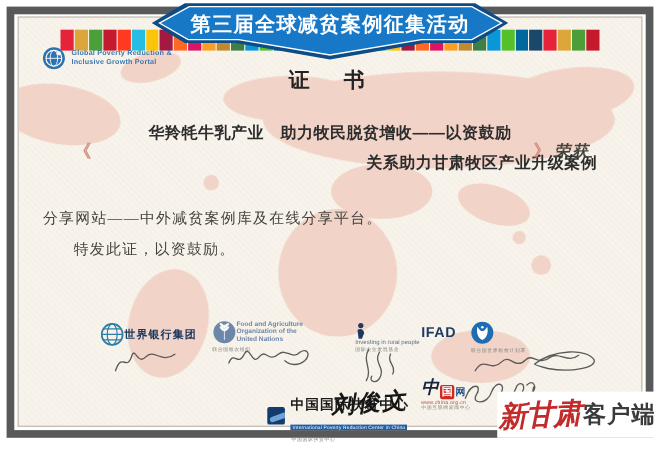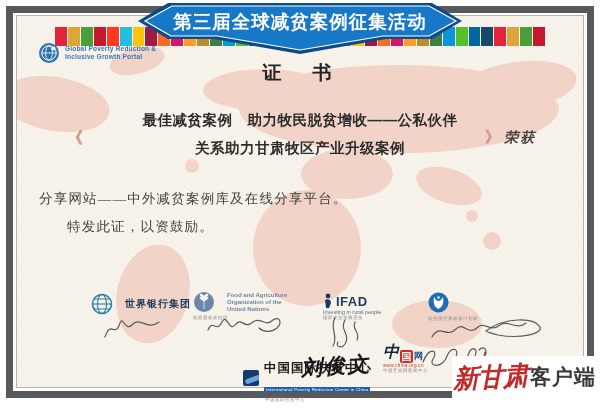--- a/index.html
+++ b/index.html
@@ -28,25 +28,25 @@
               color:#232323;z-index:2;letter-spacing:6px;}
   .case-line{position:absolute;left:40px;right:40px;text-align:center;font-weight:bold;font-size:14.5px;
              color:#2c2c2c;z-index:2;letter-spacing:.5px;}
   .bracket{position:absolute;font-size:16px;color:#d4907f;z-index:2;font-weight:bold;}
   .honor{position:absolute;left:468px;top:112px;z-index:2;font-size:15px;color:#d4907f;font-weight:bold;}
   .honor .hword{color:#45433f;font-style:italic;font-size:14px;letter-spacing:2px;}
   .body-line{position:absolute;left:22px;right:20px;font-size:13.5px;color:#44423e;z-index:2;
              letter-spacing:1.2px;}
   
   .org{position:absolute;z-index:2;}
-  .row{display:flex;align-items:center;gap:12px;}
+  .row{display:flex;align-items:center;gap:0;}
   .wb-name{font-size:10px;font-weight:bold;color:#16365c;letter-spacing:1px;}
   .fao-text{font-size:6px;line-height:7px;color:#6d87a8;font-weight:bold;}
   .tiny-cn{font-size:4.5px;color:#8a8a85;letter-spacing:.5px;}
-  .ifad-name{font-size:13px;font-weight:bold;color:#1d3a5f;letter-spacing:.5px;}
+  .ifad-name{font-size:13px;font-weight:bold;color:#1d3a5f;letter-spacing:.5px;margin-left:47px;}
   .ifad-tag{font-size:5.5px;color:#5d6f86;}
   .wfp-top{font-size:4.5px;color:#7fa8cc;letter-spacing:.3px;}
   .wfp-name{font-size:7.5px;font-weight:bold;color:#1e5f9e;}
   .wfp-chip{display:inline-block;background:#1e6cb3;color:#fff;font-size:5.5px;padding:1px 3px;letter-spacing:1px;}
   .adb-box{width:17px;height:17px;background:#0066b3;color:#fff;font-size:7px;font-weight:bold;
            display:flex;align-items:center;justify-content:center;}
   .adb-en{font-size:5.2px;color:#63615e;letter-spacing:.6px;font-weight:bold;}
   .adb-cn{font-size:8px;color:#33312e;letter-spacing:3px;font-weight:bold;}
   .iprcc-box{width:16px;height:16px;background:#123c6e;border-radius:2px;position:relative;overflow:hidden;}
   .iprcc-box::after{content:"";position:absolute;left:2px;top:7px;width:16px;height:5px;background:#6fa3d8;
@@ -148,22 +148,22 @@
         </svg>
         <div class="portal-text">
           <div>Global Poverty Reduction &amp;</div>
           <div>Inclusive Growth Portal</div>
         </div>
       </div>
 
       <div class="cert-title cjk">证　书</div>
 
       <div class="bracket" style="left:50px;top:112px;">《</div>
-      <div class="case-line" style="top:95px;">最佳减贫案例　助力牧民脱贫增收——公私伙伴</div>
-      <div class="case-line" style="top:123px;">关系助力甘肃牧区产业升级案例</div>
+      <div class="case-line" style="top:95px;">华羚牦牛乳产业　助力牧民脱贫增收——以资鼓励</div>
+      <div class="case-line" style="top:123px;text-align:right;">关系助力甘肃牧区产业升级案例</div>
       <div class="honor">
         <span>》</span>
         <span class="hword cjk">荣获</span>
       </div>
 
       <div class="body-line cjk" style="top:202px;left:50px;">特发此证，以资鼓励。</div>
       <div class="body-line cjk" style="top:174px;">分享网站——中外减贫案例库及在线分享平台。</div>
 
       <div class="org" style="left:74px;top:277px;">
         <div class="row">

